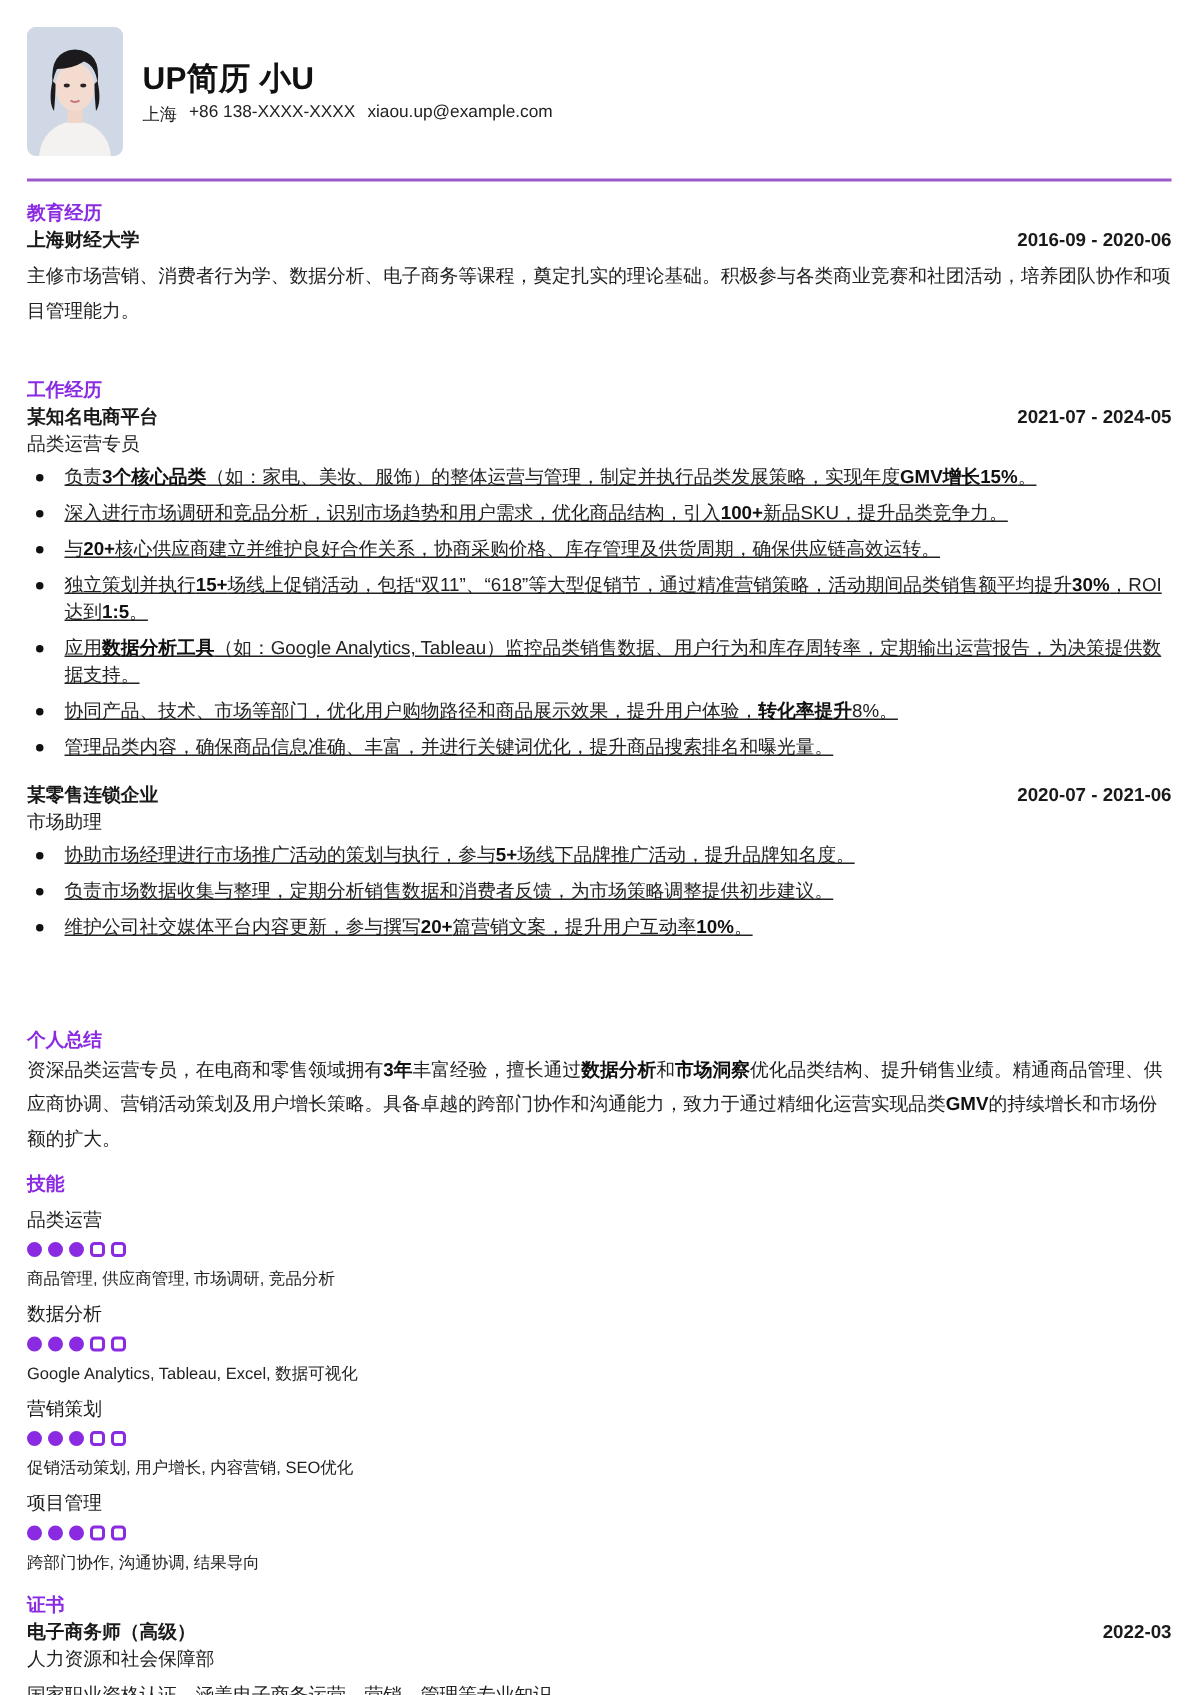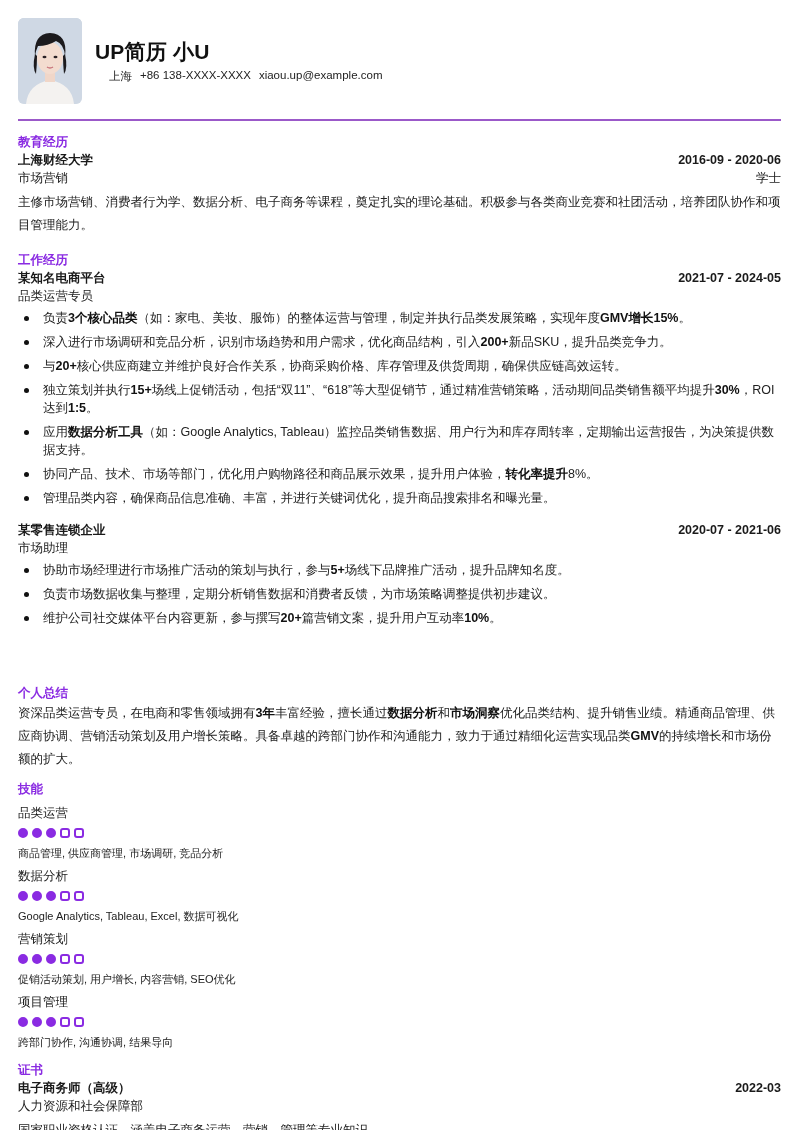--- a/index.html
+++ b/index.html
@@ -19,21 +19,21 @@
       border-radius: 6px; overflow: hidden;
       background: linear-gradient(180deg, #c9d3e0 0%, #dfe5ee 60%, #eef1f5 100%);
     }
     .avatar svg { display: block; }
     .name {
       position: absolute; left: 77px; top: 38px;
       font-size: 21px; font-weight: 700; color: #111;
       letter-spacing: 0.2px;
     }
     .contact {
-      position: absolute; left: 91px; top: 69px;
+      position: absolute; left: 77px; top: 69px;
       font-size: 11.5px; color: #222;
       display: flex; gap: 8px;
     }
     .divider {
       position: absolute; left: 0; right: 0; top: 119px; height: 1.5px;
       background: #9b59c9;
     }
 
     
     .section-title {
@@ -43,21 +43,21 @@
     .row { display: flex; justify-content: space-between; align-items: baseline; line-height: 18px; }
     .entry-title { font-weight: 700; font-size: 12.5px; }
     .date { font-weight: 700; font-size: 12.5px; }
     .sub { font-size: 12.5px; line-height: 18px; color: #222; }
     .para { font-size: 12.5px; line-height: 23px; color: #222; margin-top: 4px; }
     b { font-weight: 700; color: #111; }
 
     ul.bullets { list-style: none; margin-top: 4px; }
     ul.bullets li {
       position: relative; padding-left: 25px;
-      font-size: 12.5px; line-height: 18px; margin-bottom: 6px; color: #222;
+      font-size: 12.5px; line-height: 18px; margin-bottom: 6px; color: #222; text-decoration: underline;
     }
     ul.bullets li::before {
       content: ""; position: absolute; left: 6px; top: 7px;
       width: 5px; height: 5px; border-radius: 50%; background: #111;
     }
 
     .skill-name { font-weight: 400; font-size: 12.5px; line-height: 18px; margin-top: 6px; }
     .dots { display: flex; gap: 4px; margin-top: 6px; height: 12px; }
     .dot { width: 10px; height: 10px; border-radius: 3px; border: 2px solid #8a2be2; }
     .dot.on { background: #8a2be2; border-radius: 50%; }
@@ -94,39 +94,35 @@
     </div>
     <div class="divider"></div>
   </div>
 
   <div class="sec" style="top:133px;">
     <div class="section-title">教育经历</div>
     <div class="row">
       <span class="entry-title">上海财经大学</span>
       <span class="date">2016-09 - 2020-06</span>
     </div>
-    <div class="row">
-      <span class="sub">市场营销</span>
-      <span class="sub">学士</span>
-    </div>
     <div class="para">主修市场营销、消费者行为学、数据分析、电子商务等课程，奠定扎实的理论基础。积极参与各类商业竞赛和社团活动，培养团队协作和项目管理能力。</div>
   </div>
 
   <div class="sec" style="top:251px;">
     <div class="section-title">工作经历</div>
 
     <div>
       <div class="row">
         <span class="entry-title">某知名电商平台</span>
         <span class="date">2021-07 - 2024-05</span>
       </div>
       <div class="sub">品类运营专员</div>
       <ul class="bullets">
           <li>负责<b>3个核心品类</b>（如：家电、美妆、服饰）的整体运营与管理，制定并执行品类发展策略，实现年度<b>GMV增长15%</b>。</li>
-          <li>深入进行市场调研和竞品分析，识别市场趋势和用户需求，优化商品结构，引入<b>200+</b>新品SKU，提升品类竞争力。</li>
+          <li>深入进行市场调研和竞品分析，识别市场趋势和用户需求，优化商品结构，引入<b>100+</b>新品SKU，提升品类竞争力。</li>
           <li>与<b>20+</b>核心供应商建立并维护良好合作关系，协商采购价格、库存管理及供货周期，确保供应链高效运转。</li>
           <li>独立策划并执行<b>15+</b>场线上促销活动，包括“双11”、“618”等大型促销节，通过精准营销策略，活动期间品类销售额平均提升<b>30%</b>，ROI达到<b>1:5</b>。</li>
           <li>应用<b>数据分析工具</b>（如：Google Analytics, Tableau）监控品类销售数据、用户行为和库存周转率，定期输出运营报告，为决策提供数据支持。</li>
           <li>协同产品、技术、市场等部门，优化用户购物路径和商品展示效果，提升用户体验，<b>转化率提升</b>8%。</li>
           <li>管理品类内容，确保商品信息准确、丰富，并进行关键词优化，提升商品搜索排名和曝光量。</li>
         </ul>
     </div>
 
     <div style="margin-top:14px;">
       <div class="row">

